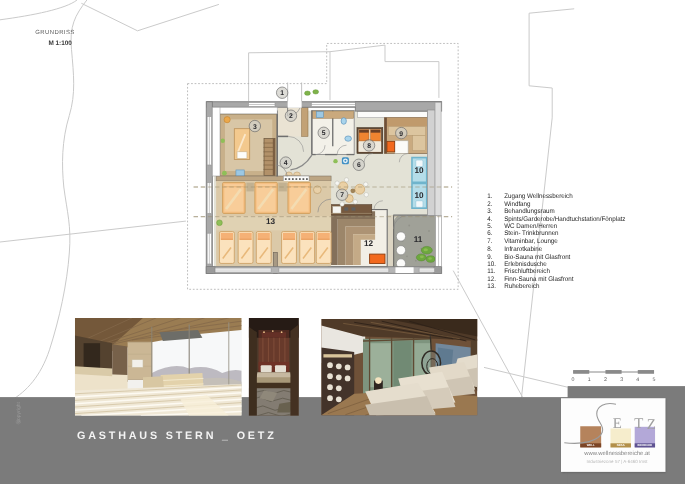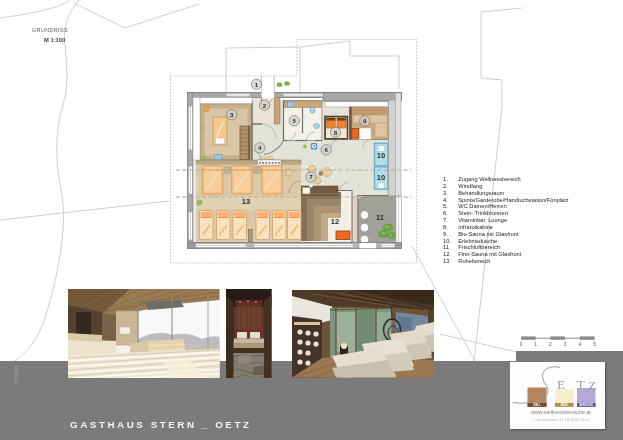--- a/index.html
+++ b/index.html
@@ -432,21 +432,21 @@
   <div><span style="display:inline-block;width:16.5px;">12.</span>Finn-Sauna mit Glasfront</div>
   <div><span style="display:inline-block;width:16.5px;">13.</span>Ruhebereich</div>
 </div>
 
 <div class="abs" style="left:0;top:361px;width:623px;height:79px;background:#7b7b7b;"></div>
 
 <div class="abs" style="left:516px;top:351px;width:107px;height:89px;background:#7b7b7b;"></div>
 
 <div class="abs" style="left:14px;top:356px;width:10px;height:34px;font-size:4.6px;color:#9a9a9a;writing-mode:vertical-rl;transform:rotate(180deg);">Ⓒ copyright</div>
 
-<div class="abs" style="left:70px;top:390.8px;font-size:9.8px;letter-spacing:2.55px;font-weight:bold;color:#f4f4f4;margin-top:28px;">GASTHAUS STERN _ OETZ</div>
+<div class="abs" style="left:70px;top:390.8px;font-size:9.8px;letter-spacing:2.55px;font-weight:bold;color:#f4f4f4;">GASTHAUS STERN _ OETZ</div>
 
 <svg class="abs" style="left:516px;top:330px" width="90" height="18" viewBox="0 0 90 18">
   <line x1="5" y1="8.2" x2="78.6" y2="8.2" stroke="#8a8a8a" stroke-width="1"></line>
   <rect x="5" y="6.4" width="14.7" height="3.4" fill="#8a8a8a"></rect>
   <rect x="34.4" y="6.4" width="14.7" height="3.4" fill="#8a8a8a"></rect>
   <rect x="63.8" y="6.4" width="14.8" height="3.4" fill="#8a8a8a"></rect>
   <g font-size="4.8" fill="#5a5a5a" text-anchor="middle">
     <text x="5" y="16">0</text>
       <text x="19.7" y="16">1</text>
       <text x="34.4" y="16">2</text>

